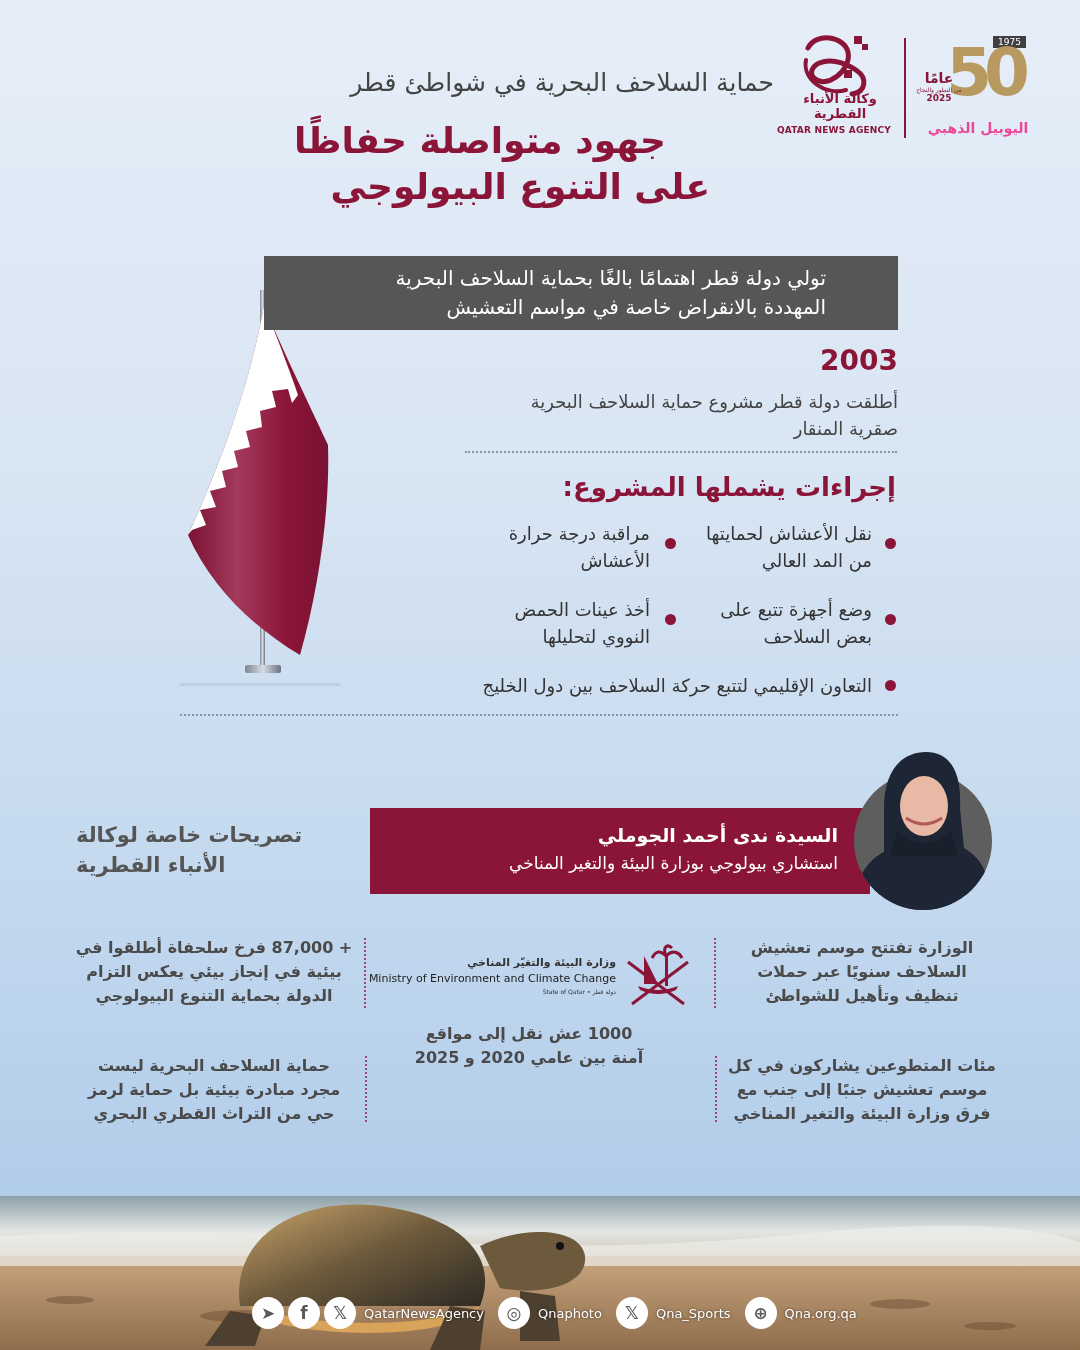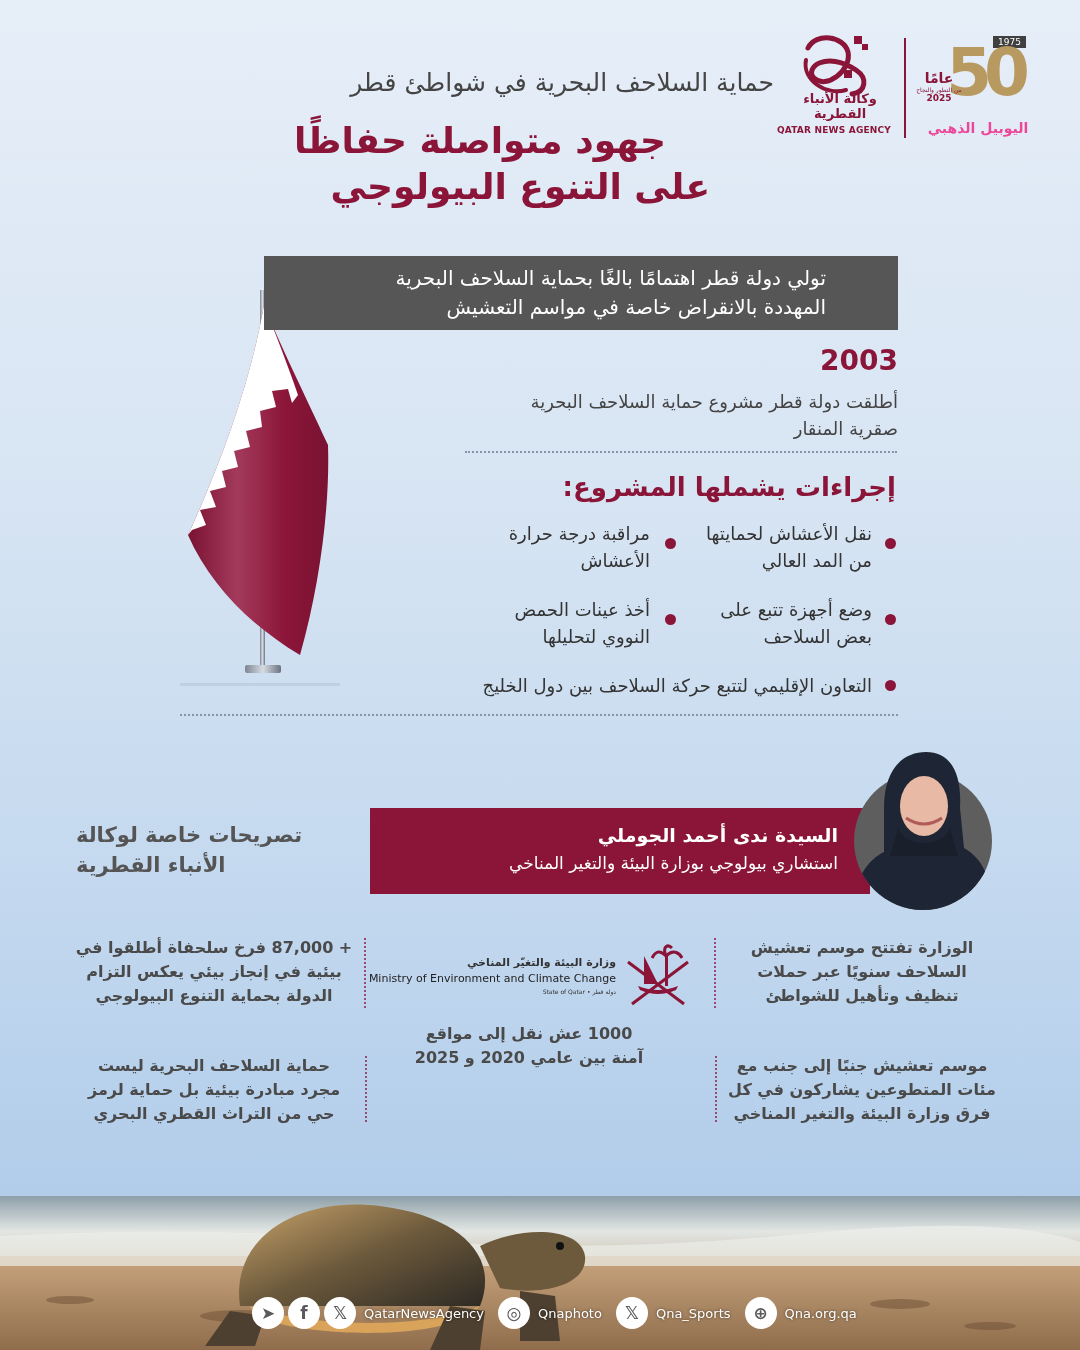--- a/index.html
+++ b/index.html
@@ -233,22 +233,22 @@
   <div class="min-state">State of Qatar • دولة قطر</div>
 </div>
 <div class="abs vdiv vd-1"></div>
 <div class="abs fact fact-tl" dir="rtl">
   <div>+ 87,000 فرخ سلحفاة أطلقوا في</div>
   <div>بيئية في إنجاز بيئي يعكس التزام</div>
   <div>الدولة بحماية التنوع البيولوجي</div>
 </div>
 
 <div class="abs fact fact-br" dir="rtl">
+  <div>مئات المتطوعين يشاركون في كل</div>
   <div>موسم تعشيش جنبًا إلى جنب مع</div>
-  <div>مئات المتطوعين يشاركون في كل</div>
   <div>فرق وزارة البيئة والتغير المناخي</div>
 </div>
 <div class="abs vdiv vd-4"></div>
 <div class="abs fact fact-bc" dir="rtl">
   <div>1000 عش نقل إلى مواقع</div>
   <div>آمنة بين عامي 2020 و 2025</div>
 </div>
 <div class="abs vdiv vd-3"></div>
 <div class="abs fact fact-bl" dir="rtl">
   <div>حماية السلاحف البحرية ليست</div>

